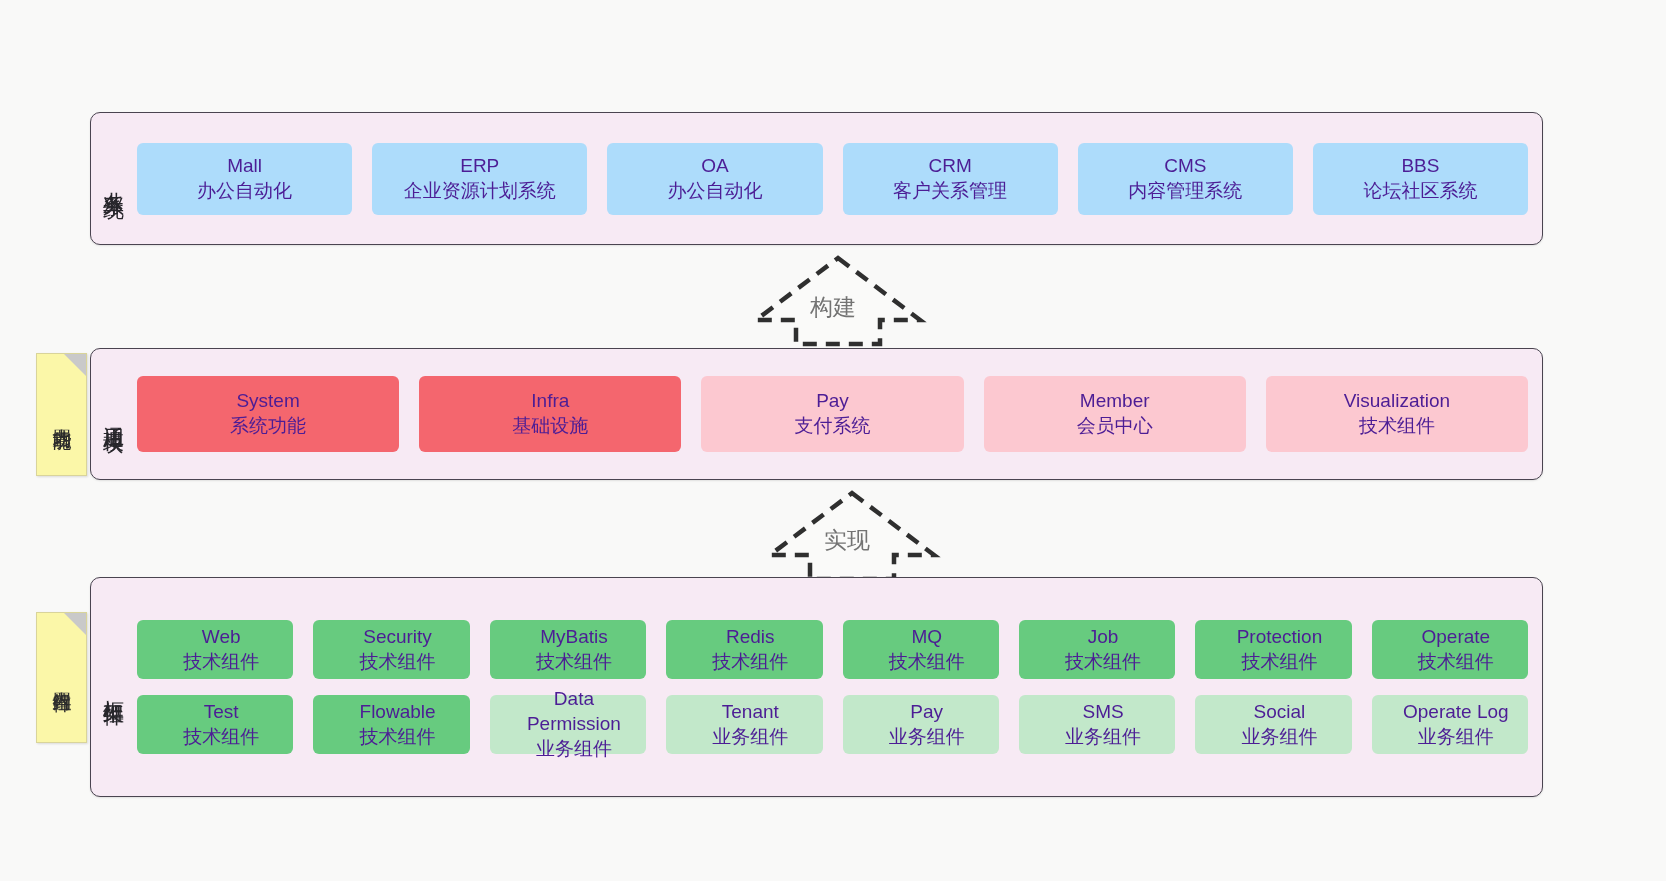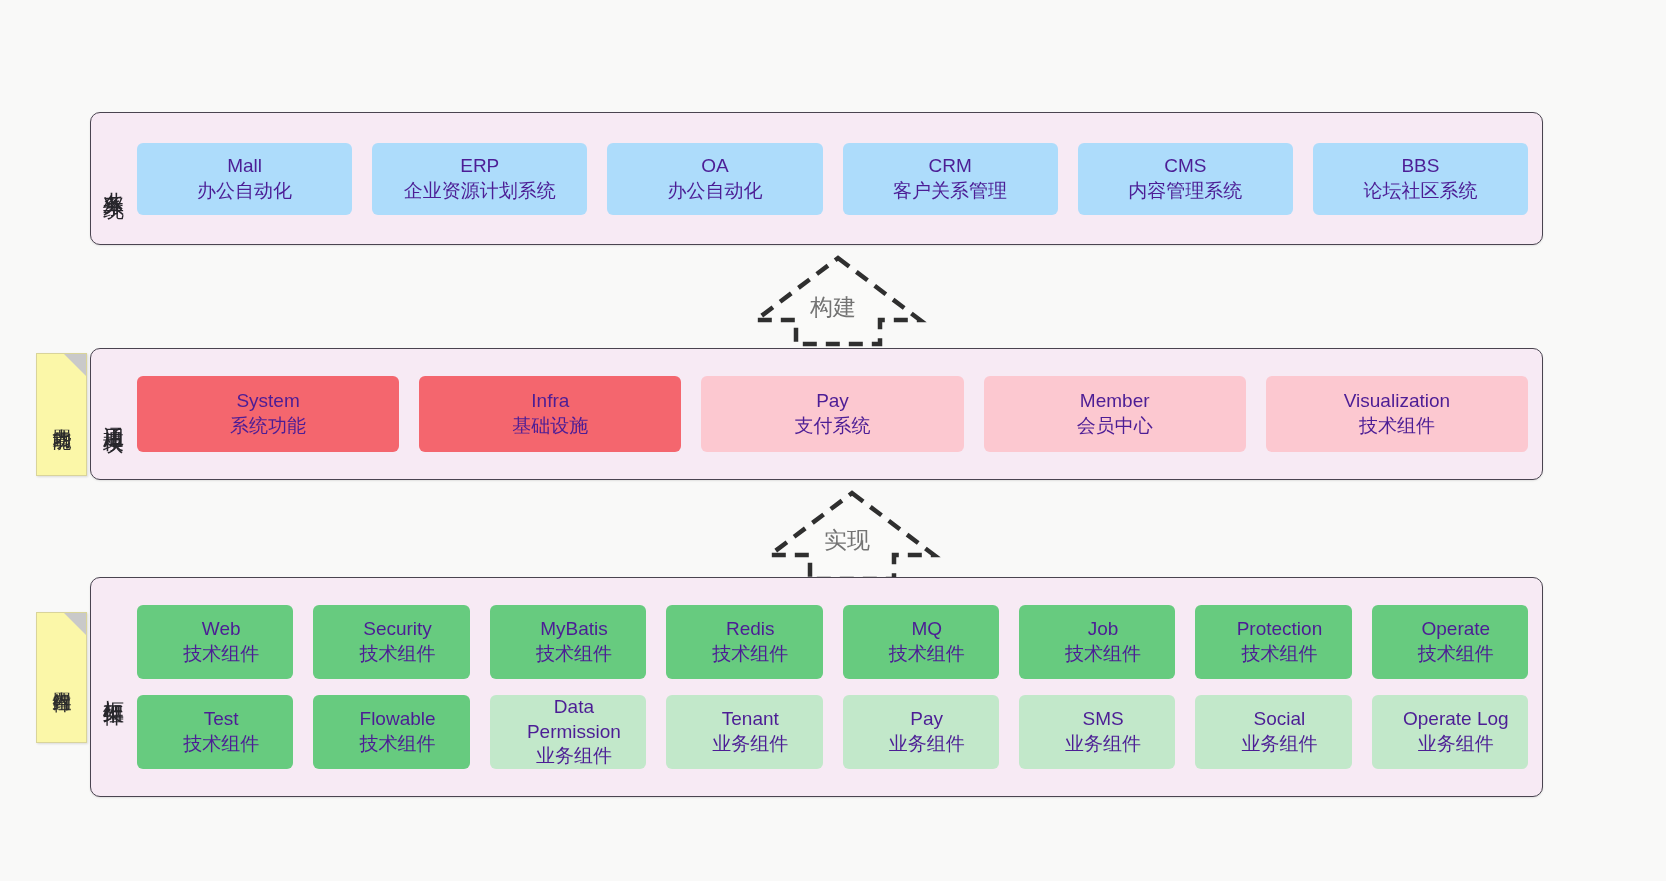--- a/index.html
+++ b/index.html
@@ -76,21 +76,21 @@
   .c-green       { background: #67cb7f; }
   .c-lightgreen  { background: #c2e8ca; }
 
   
   #layer-business  { left: 90px;  top: 112px; width: 1453px; height: 133px; }
   #layer-common    { left: 90px;  top: 348px; width: 1453px; height: 132px; }
   #layer-framework { left: 90px;  top: 577px; width: 1453px; height: 220px; }
 
   #layer-business  .layer-body .card { height: 72px; }
   #layer-common    .layer-body .card { height: 76px; }
-  #layer-framework .layer-body .card { height: 74px; padding-left: 18px; }
+  #layer-framework .layer-body .card { height: 59px; padding-left: 18px; }
 
   
   .note {
     position: absolute;
     width: 51px;
     background: #fbf7a8;
     border: 1px solid #d9d49a;
     box-sizing: border-box;
     display: flex;
     align-items: center;

